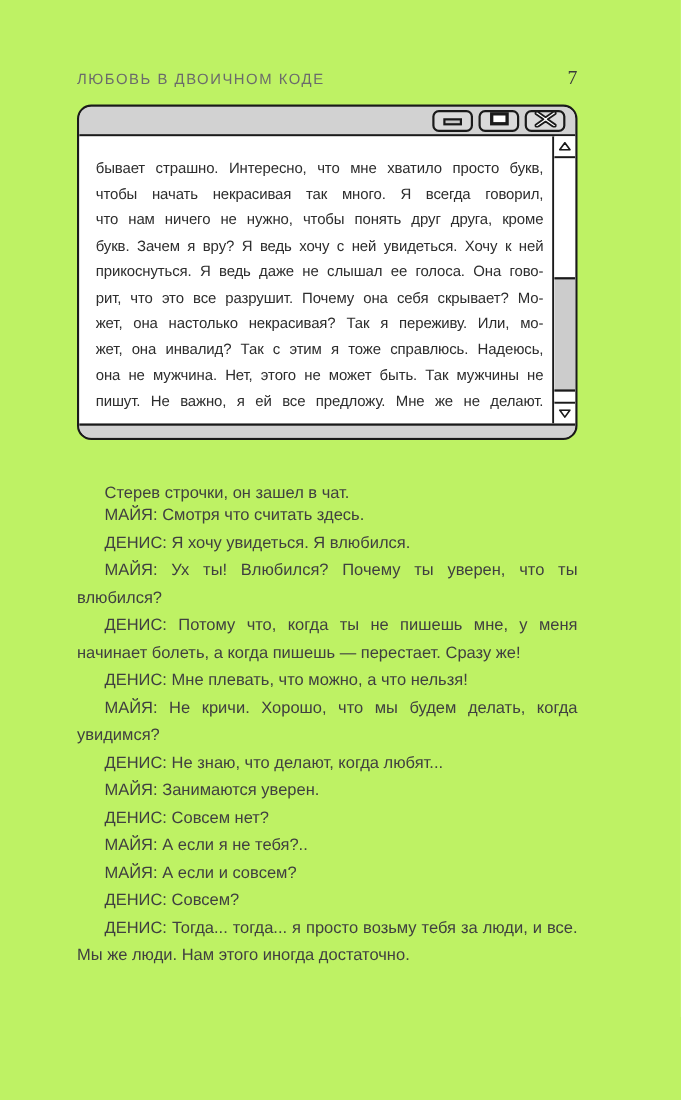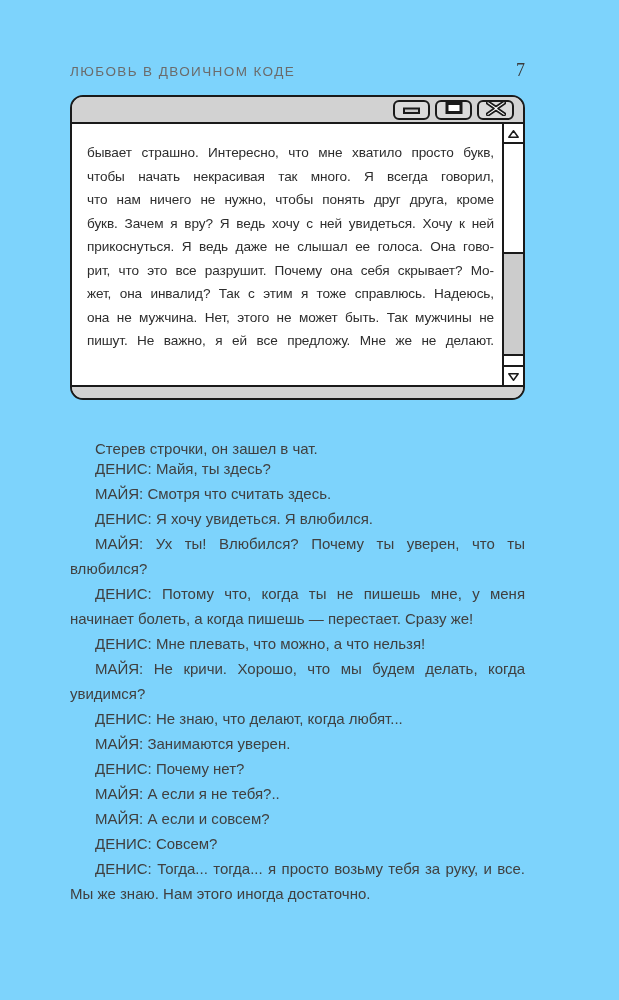--- a/index.html
+++ b/index.html
@@ -1,17 +1,17 @@
 <!DOCTYPE html>
 <html><head>
 <meta charset="utf-8">
 <style>
   html,body{margin:0;padding:0;}
   body{width:619px;height:1000px;background:#ffffff;font-family:"Liberation Sans",sans-serif;}
-  .page{position:relative;width:619px;height:1000px;background:#7dd3fc;overflow:hidden;}
+  .page{position:relative;width:619px;height:1000px;background:#bef264;overflow:hidden;}
 
   
   .header{position:absolute;left:70px;top:60px;width:455px;display:flex;justify-content:space-between;align-items:baseline;}
   .book-title{font-size:13.5px;letter-spacing:1.4px;color:#6b6b6b;font-weight:400;}
   .page-num{font-family:"Liberation Serif",serif;font-size:18px;color:#3a3a3a;}
 
   
   .window{position:absolute;left:70px;top:95px;width:455px;height:305px;box-sizing:border-box;
           border:2.5px solid #1a1a1a;border-radius:13px;background:#d2d2d2;
           display:flex;flex-direction:column;overflow:hidden;}
@@ -76,20 +76,21 @@
     </div>
 
     <div class="win-main">
       <div class="win-content">
         <div class="win-line">бывает страшно. Интересно, что мне хватило просто букв,</div>
         <div class="win-line">чтобы начать некрасивая так много. Я всегда говорил,</div>
         <div class="win-line">что нам ничего не нужно, чтобы понять друг друга, кроме</div>
         <div class="win-line">букв. Зачем я вру? Я ведь хочу с ней увидеться. Хочу к ней</div>
         <div class="win-line">прикоснуться. Я ведь даже не слышал ее голоса. Она гово-</div>
         <div class="win-line">рит, что это все разрушит. Почему она себя скрывает? Мо-</div>
+        <div class="win-line">жет, она настолько некрасивая? Так я переживу. Или, мо-</div>
         <div class="win-line">жет, она инвалид? Так с этим я тоже справлюсь. Надеюсь,</div>
         <div class="win-line">она не мужчина. Нет, этого не может быть. Так мужчины не</div>
         <div class="win-line">пишут. Не важно, я ей все предложу. Мне же не делают.</div>
       </div>
       <div class="scrollbar">
         <div class="sb-btn sb-up">
           <span>
             <svg width="11" height="8" viewBox="0 0 11 8">
                 <polygon points="5.5,0.8 10.2,7.2 0.8,7.2" fill="#ffffff" stroke="#1a1a1a" stroke-width="1.5" stroke-linejoin="round"></polygon>
               </svg>
@@ -107,29 +108,28 @@
         </div>
       </div>
     </div>
 
     <div class="win-bottom"></div>
   </div>
 
   <div class="narration">Стерев строчки, он зашел в чат.</div>
 
   <div class="dialogue">
-    <p>ДЕНИС: Майя, ты здесь?</p>
     <p>МАЙЯ: Смотря что считать здесь.</p>
     <p>ДЕНИС: Я хочу увидеться. Я влюбился.</p>
     <p>МАЙЯ: Ух ты! Влюбился? Почему ты уверен, что ты влюбился?</p>
     <p>ДЕНИС: Потому что, когда ты не пишешь мне, у&nbsp;меня начинает болеть, а когда пишешь — перестает. Сразу же!</p>
     <p>ДЕНИС: Мне плевать, что можно, а что нельзя!</p>
     <p>МАЙЯ: Не кричи. Хорошо, что мы будем делать, когда увидимся?</p>
     <p>ДЕНИС: Не знаю, что делают, когда любят...</p>
     <p>МАЙЯ: Занимаются уверен.</p>
-    <p>ДЕНИС: Почему нет?</p>
+    <p>ДЕНИС: Совсем нет?</p>
     <p>МАЙЯ: А если я не тебя?..</p>
     <p>МАЙЯ: А если и совсем?</p>
     <p>ДЕНИС: Совсем?</p>
-    <p>ДЕНИС: Тогда... тогда... я просто возьму тебя за руку, и все. Мы же знаю. Нам этого иногда достаточно.</p>
+    <p>ДЕНИС: Тогда... тогда... я просто возьму тебя за люди, и все. Мы же люди. Нам этого иногда достаточно.</p>
   </div>
 
 </div>
 
 </body></html>

